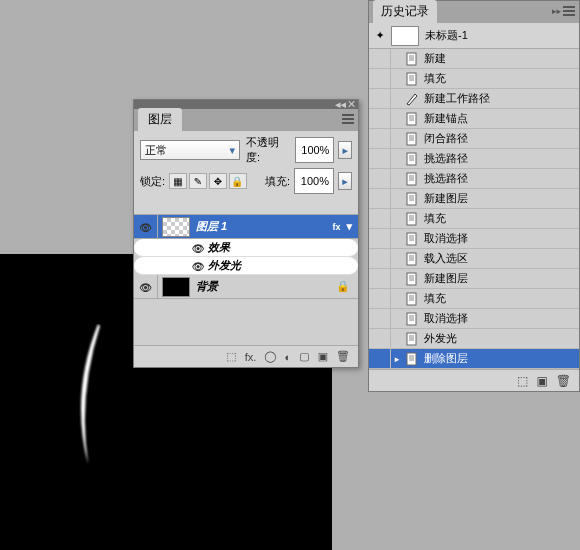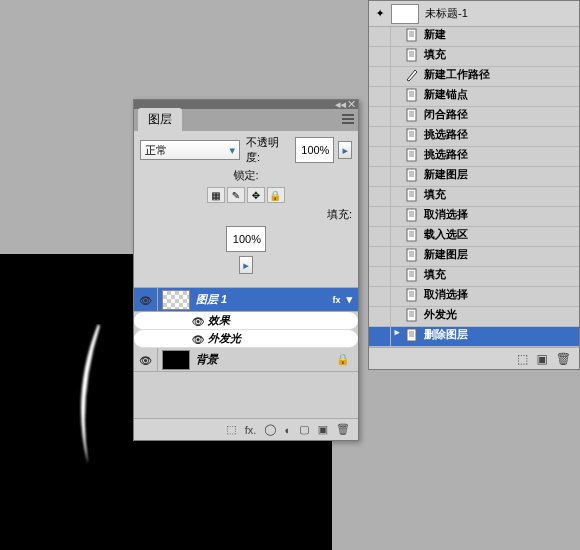--- a/index.html
+++ b/index.html
@@ -12,21 +12,21 @@
 
 
 .layers-panel { position: absolute; left: 133px; top: 99px; width: 226px; background: #d4d4d4; border: 1px solid #7a7a7a; box-shadow: 2px 2px 5px rgba(0,0,0,0.3); }
 .panel-drag-bar { height: 9px; background: #6c6c6c; display: flex; justify-content: flex-end; align-items: center; padding-right: 2px; gap: 2px; }
 .panel-drag-bar span { width: 9px; height: 7px; display: flex; align-items: center; justify-content: center; color: #ccc; cursor: pointer; }
 .panel-tab-bar { height: 22px; background: #a4a4a4; display: flex; align-items: flex-end; padding-left: 4px; }
 .panel-tab { background: #d4d4d4; padding: 3px 10px 3px 10px; border-top-left-radius: 3px; border-top-right-radius: 3px; font-size: 12px; font-family: Liberation Serif, serif; }
 .panel-menu-btn { margin-left: auto; margin-right: 4px; align-self: center; cursor: pointer; }
 .panel-controls { padding: 4px 6px; background: #d4d4d4; border-bottom: 1px solid #aaa; }
 .ctrl-row { display: flex; align-items: center; gap: 4px; margin-bottom: 3px; }
-.ctrl-row:last-child { margin-bottom: 9px; flex-direction: column; }
+.ctrl-row:last-child { margin-bottom: 16px; }
 .blend-select { flex: 0 0 100px; height: 18px; border: 1px solid #888; background: linear-gradient(#fff,#eee); padding: 9px 4px; display: flex; align-items: center; justify-content: space-between; }
 .blend-select .arrow { color: #3a6ea5; }
 .opacity-label { margin-left: 2px; }
 .pct-input { width: 40px; height: 26px; border: 1px solid #888; background: #fff; padding: 0 4px; display: flex; align-items: center; justify-content: flex-end; }
 .pct-btn { width: 14px; height: 18px; border: 1px solid #888; background: linear-gradient(#fff,#e0e0e0); display: flex; align-items: center; justify-content: center; color: #3a6ea5; }
 .lock-icons { display: flex; gap: 2px; }
 .lock-icons span { width: 18px; height: 16px; border: 1px solid #aaa; background: #e8e8e8; display: flex; align-items: center; justify-content: center; font-size: 10px; }
 
 .layer-list { background: #cfcfcf; min-height: 130px; font-weight: bold; }
 .layer-row { display: flex; align-items: center; height: 24px; border-bottom: 1px solid #aaa; }
@@ -49,21 +49,21 @@
 
 .history-panel { position: absolute; right: 0; top: 0; width: 212px; background: #d4d4d4; border: 1px solid #7a7a7a; }
 .history-tab-bar { height: 22px; background: #a4a4a4; display: flex; align-items: flex-end; padding-left: 4px; }
 .history-tab { background: #d4d4d4; padding: 3px 8px; border-top-left-radius: 3px; border-top-right-radius: 3px; font-size: 12px; }
 .history-collapse { margin-left: auto; margin-right: 4px; align-self: center; display: flex; gap: 2px; }
 .history-collapse span { cursor: pointer; font-size: 9px; color: #555; }
 .snapshot-row { height: 26px; display: flex; align-items: center; border-bottom: 1px solid #aaa; background: #d4d4d4; }
 .snapshot-brush { width: 22px; display: flex; justify-content: center; }
 .snapshot-thumb { width: 28px; height: 20px; background: #fff; border: 1px solid #888; margin-right: 6px; }
 .history-list { background: #cfcfcf; }
-.hist-row { display: flex; height: 20px; border-bottom: 1px solid #b8b8b8; font-weight: bold; }
+.hist-row { display: flex; align-items: center; height: 20px; border-bottom: 1px solid #b8b8b8; }
 .hist-row.selected { background: #3a6ec5; color: #fff; }
 .hist-spacer { width: 22px; border-right: 1px solid #b8b8b8; height: 100%; }
 .hist-caret { width: 12px; text-align: center; font-size: 9px; }
 .hist-icon { width: 18px; height: 16px; display: flex; align-items: center; justify-content: center; margin-right: 2px; }
 .hist-icon svg { width: 14px; height: 14px; }
 .hist-text { padding-left: 1px; }
 .history-footer { height: 22px; background: #d4d4d4; border-top: 1px solid #aaa; display: flex; align-items: center; justify-content: flex-end; gap: 8px; padding: 0 8px; }
 .history-footer span { cursor: pointer; font-size: 12px; color: #444; }
 
 .eye-icon::before { content: "👁"; font-size: 10px; color: #333; }
@@ -145,20 +145,27 @@
     <span>fx.</span>
     <span>◯</span>
     <span>◐</span>
     <span>▢</span>
     <span>▣</span>
     <span>🗑</span>
   </div>
 </div>
 
 <div class="history-panel">
+  <div class="history-tab-bar">
+    <div class="history-tab">历史记录</div>
+    <div class="history-collapse">
+      <span>▸▸</span>
+      <span><span class="menu-lines"></span></span>
+    </div>
+  </div>
   <div class="snapshot-row">
     <div class="snapshot-brush">✦</div>
     <div class="snapshot-thumb"></div>
     <span>未标题-1</span>
   </div>
   <div class="history-list" id="hist-list">
       <div class="hist-row">
         <div class="hist-spacer"></div>
         <div class="hist-caret"></div>
         <div class="hist-icon">

